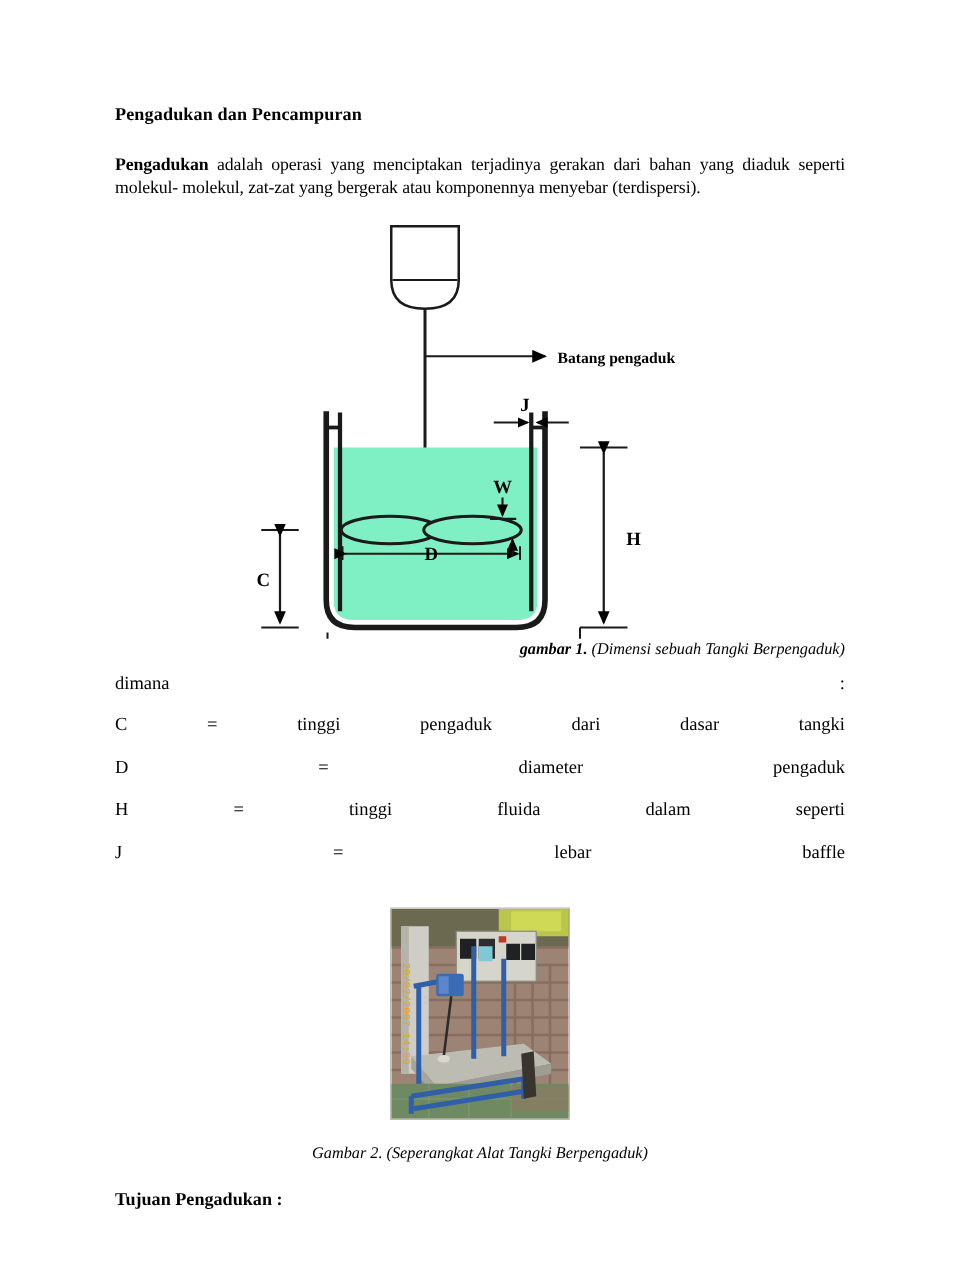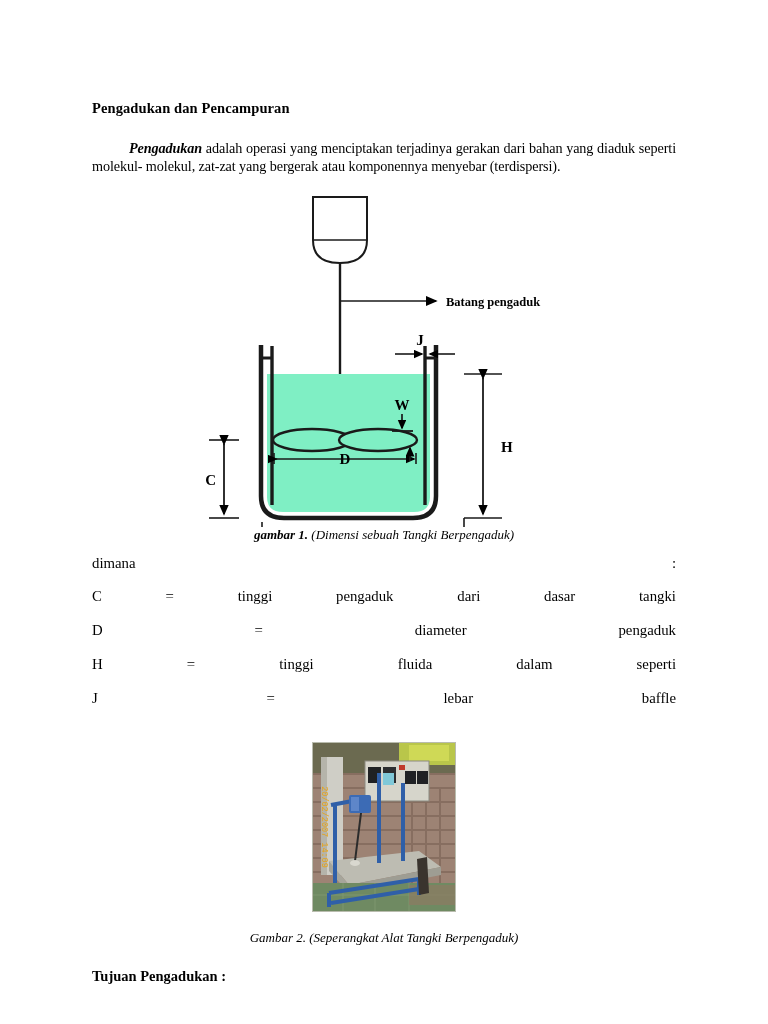--- a/index.html
+++ b/index.html
@@ -11,21 +11,21 @@
     width: 768px;
     height: 1024px;
     position: relative;
     font-family: "Liberation Serif", "DejaVu Serif", serif;
     color: #000000;
     overflow: hidden;
   }
 
   .page {
     position: absolute;
-    left: 0; top: 16px;
+    left: 0; top: 0;
     width: 768px;
     height: 908px;
     background: #ffffff;
   }
 
   .content {
     position: absolute;
     left: 92px;
     top: 84px;
     width: 584px;
@@ -42,40 +42,38 @@
 
   .intro {
     font-size: 14.2px;
     line-height: 1.30;
     text-align: justify;
     margin: 0;
     letter-spacing: -0.1px;
   }
   .intro .lead {
     font-weight: bold;
-    font-style: italic;
-    margin-left: 37px;
   }
 
   
   .figure1 {
     position: relative;
     width: 584px;
     height: 345px;
     margin-top: 6px;
   }
   .figure1 svg {
     position: absolute;
     left: 0;
     top: 0;
     display: block;
   }
 
   .caption {
-    text-align: center;
+    text-align: right;
     font-size: 13px;
     font-style: italic;
     margin: 0;
     line-height: 1.2;
   }
   .caption .cap-label {
     font-weight: bold;
     font-style: italic;
   }
 

